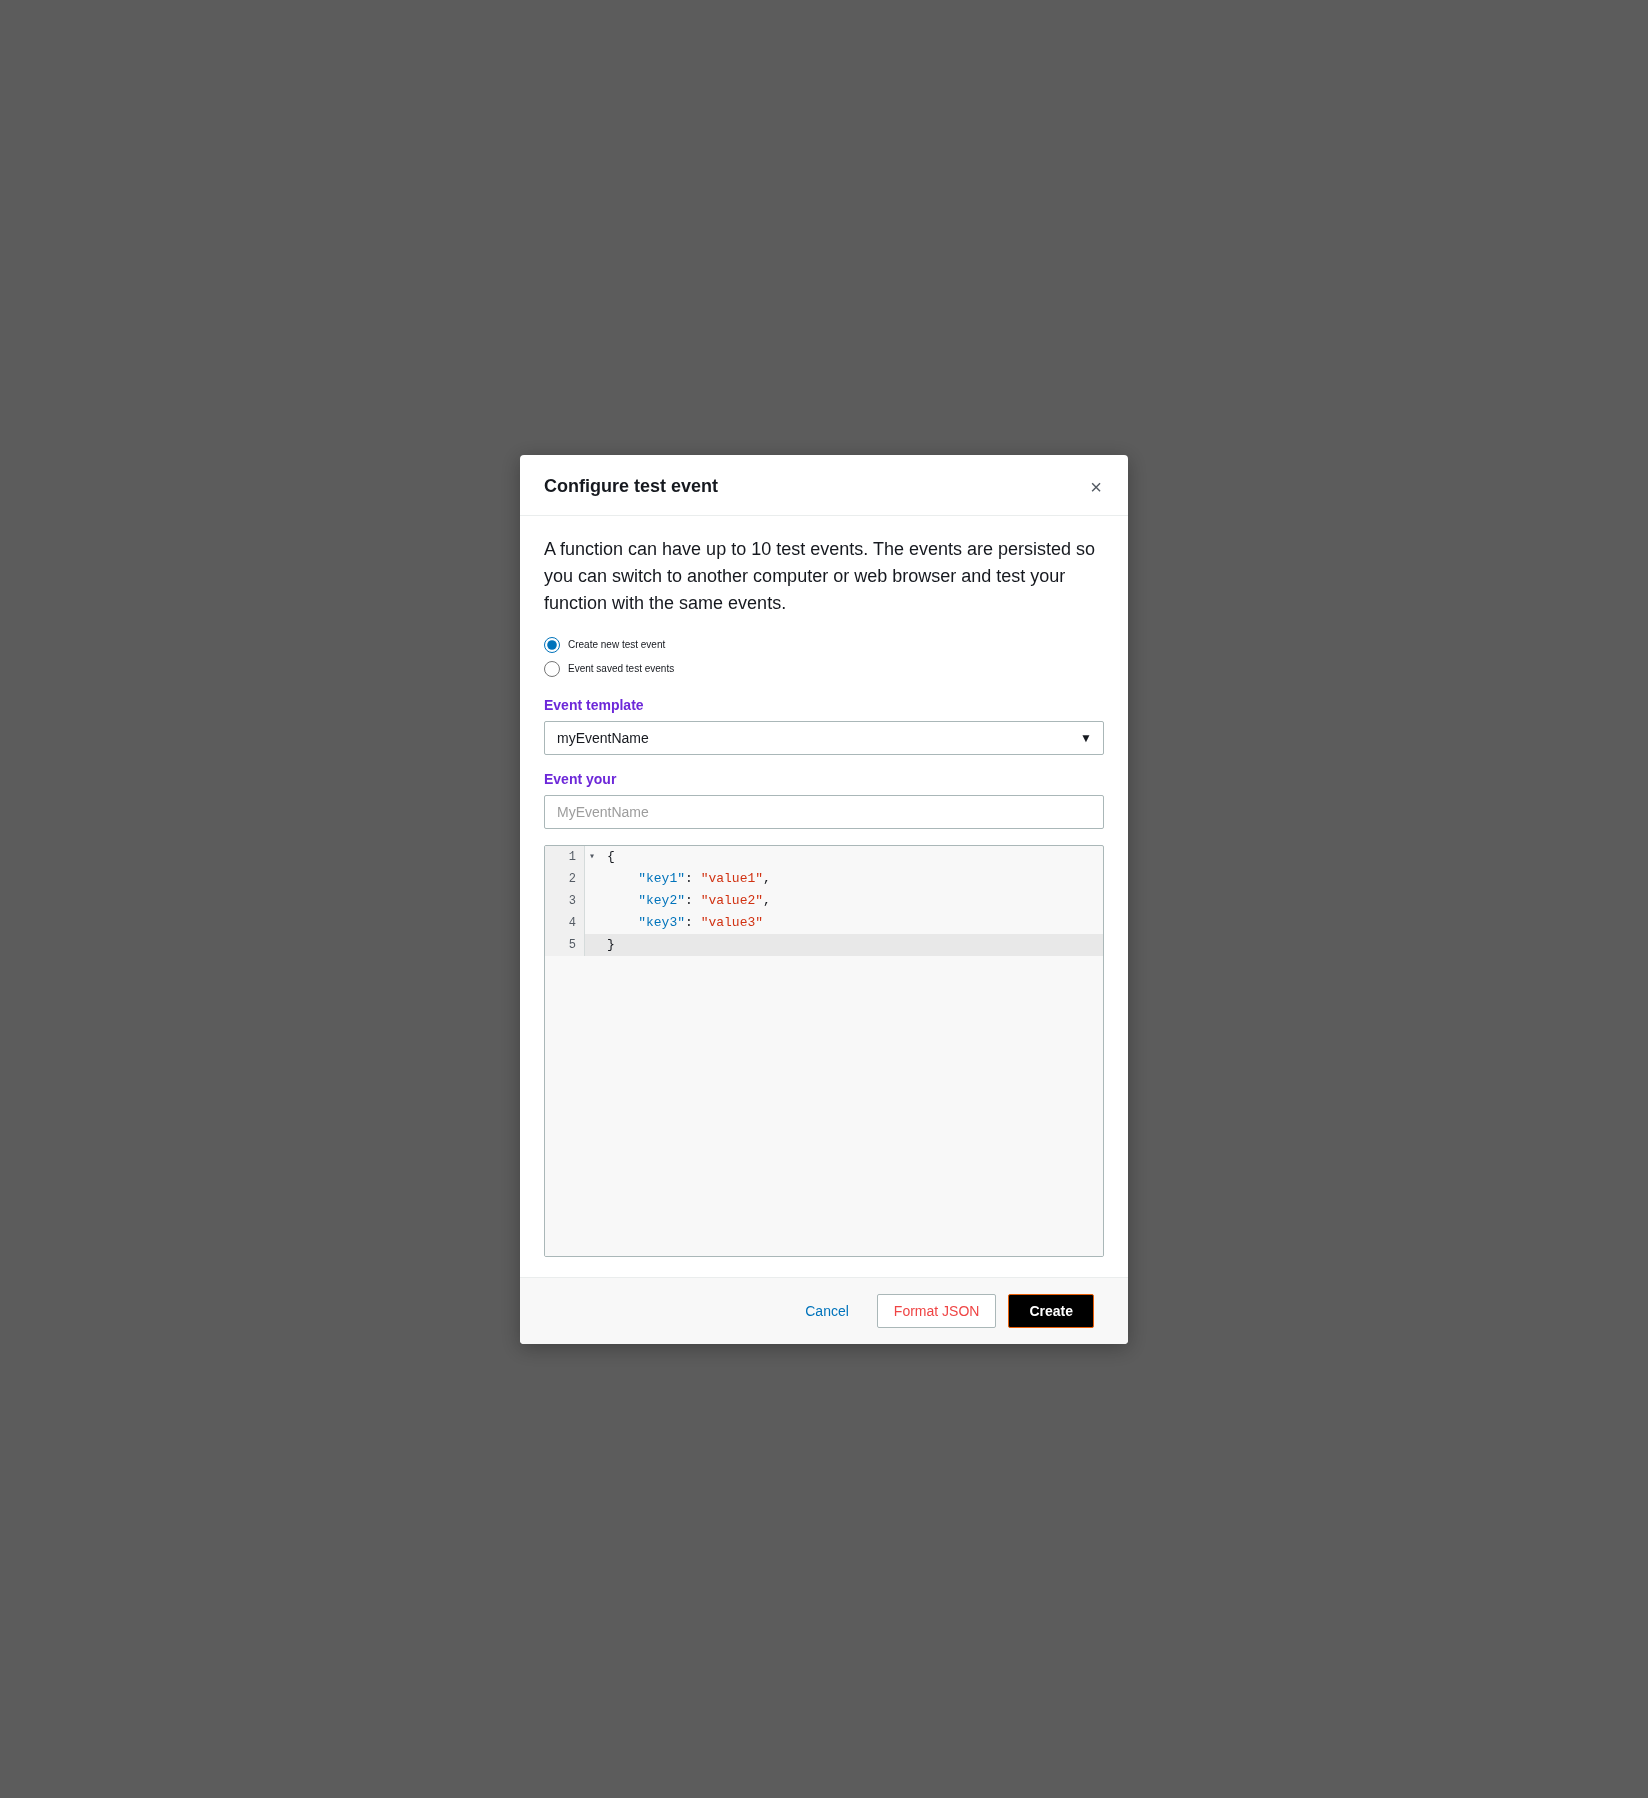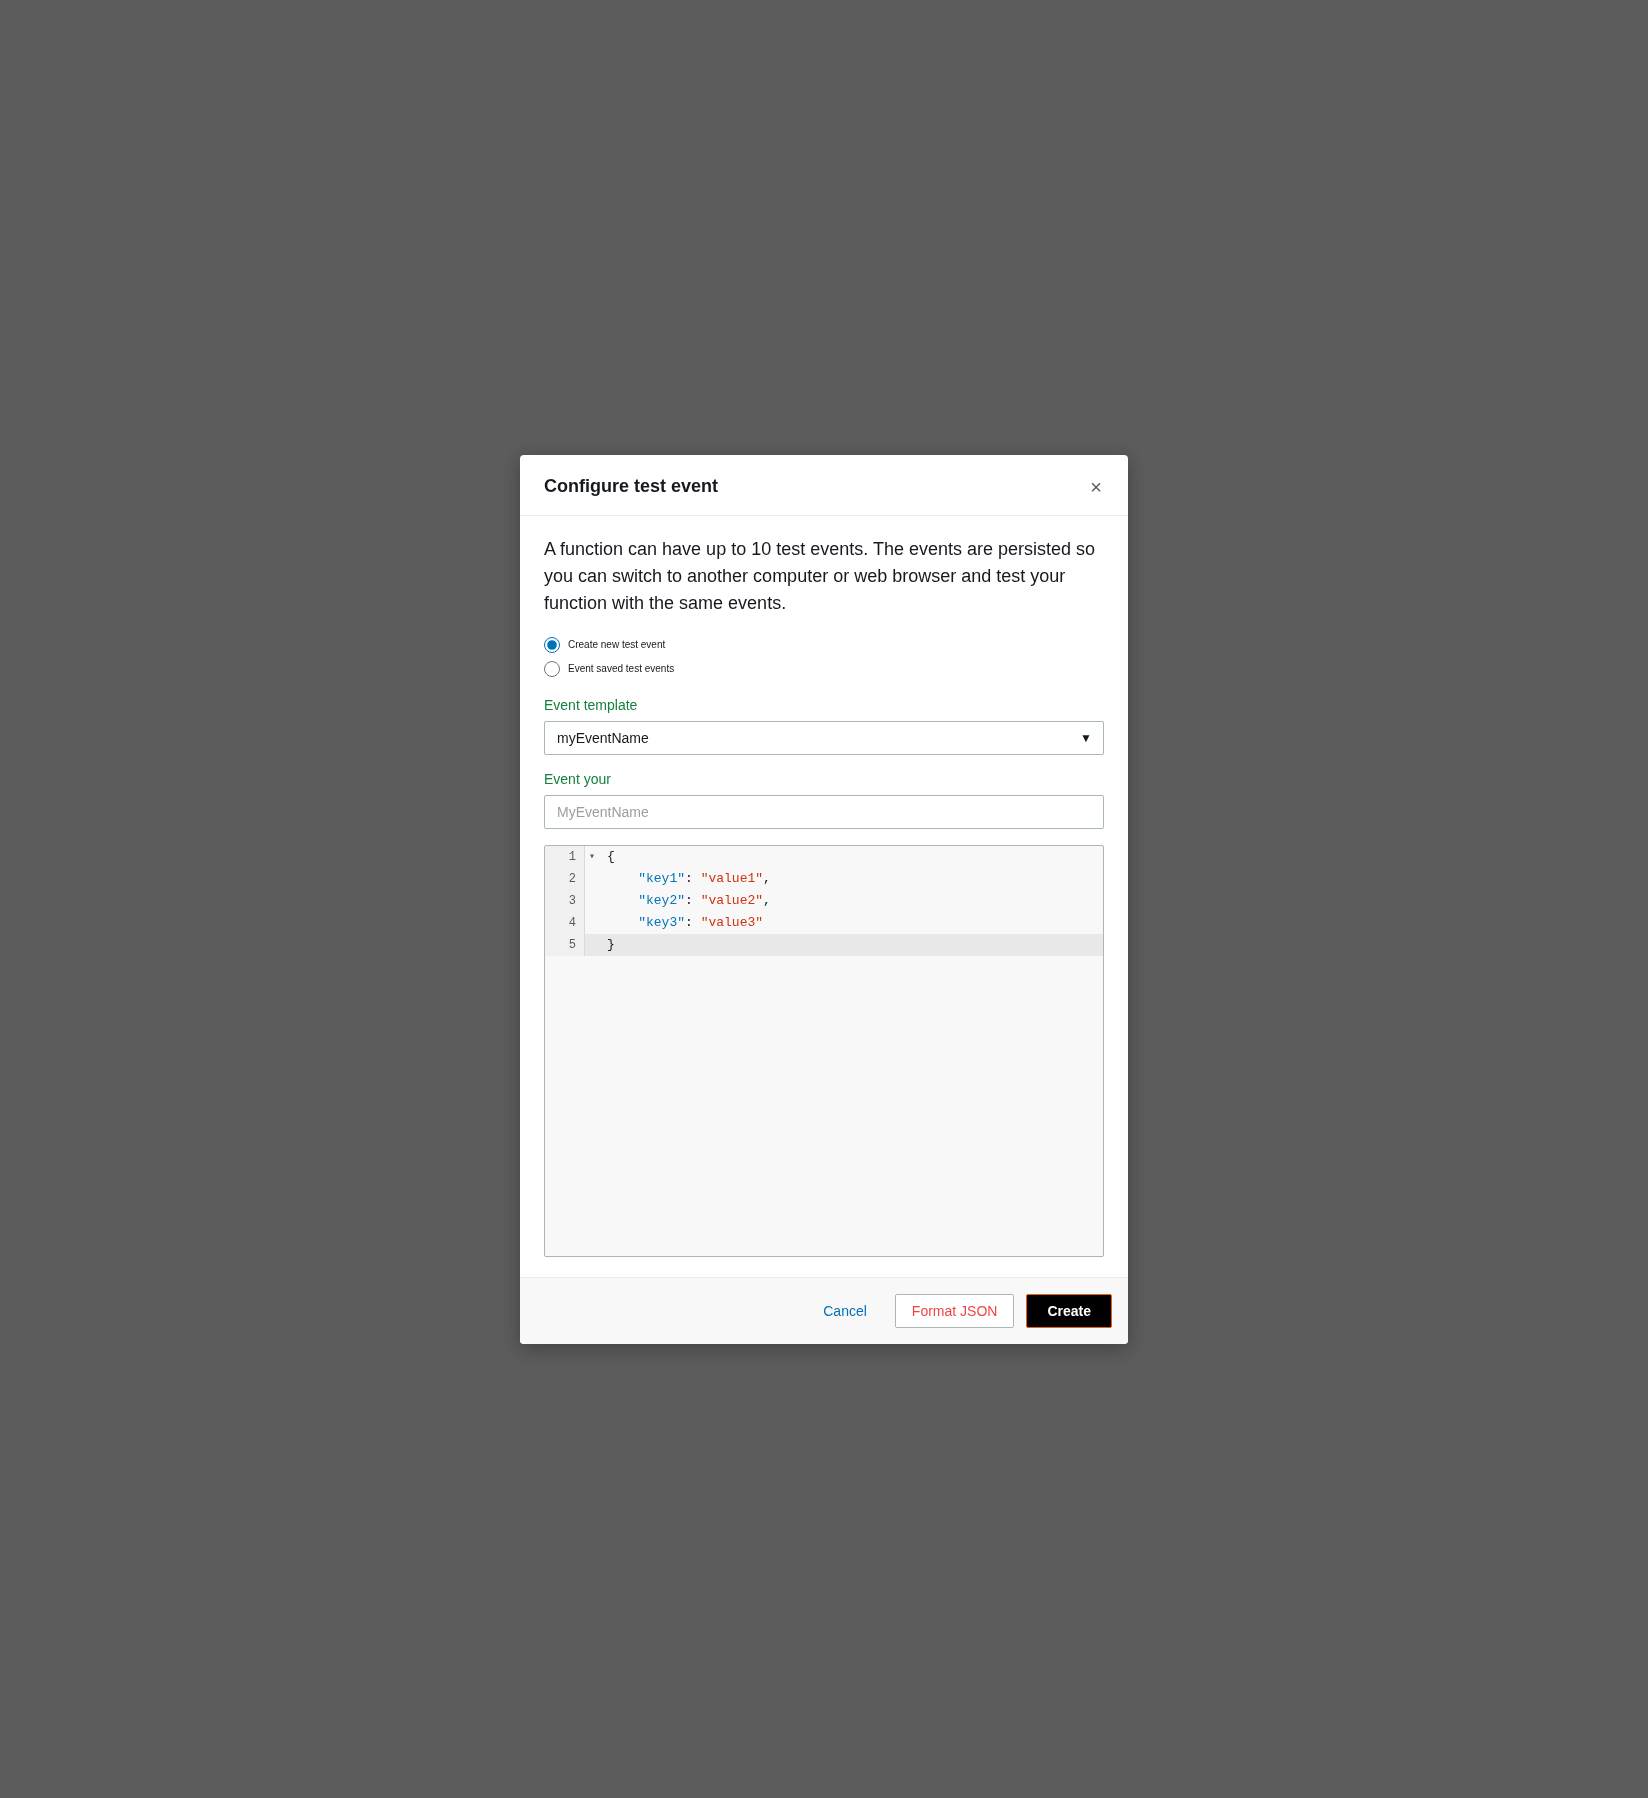--- a/index.html
+++ b/index.html
@@ -103,22 +103,22 @@
       color: #16191f;
       cursor: pointer;
     }
 
     .form-section {
       margin-bottom: 16px;
     }
 
     .form-label {
       font-size: 14px;
-      font-weight: 400;
-      color: #15803d;
+      font-weight: 700;
+      color: #6d28d9;
       margin-bottom: 8px;
       display: block;
     }
 
     .select-wrapper {
       position: relative;
     }
 
     .select-field {
       width: 100%;
@@ -233,21 +233,21 @@
       flex: 1;
       background: #f8f8f8;
       min-height: 300px;
     }
 
     .modal-footer {
       display: flex;
       align-items: center;
       justify-content: flex-end;
       gap: 12px;
-      padding: 16px 16px;
+      padding: 16px 34px;
       border-top: 1px solid #eaeded;
       background: #f8f8f8;
     }
 
     .btn-cancel {
       background: none;
       border: none;
       padding: 8px 16px;
       font-size: 14px;
       color: #0073bb;

